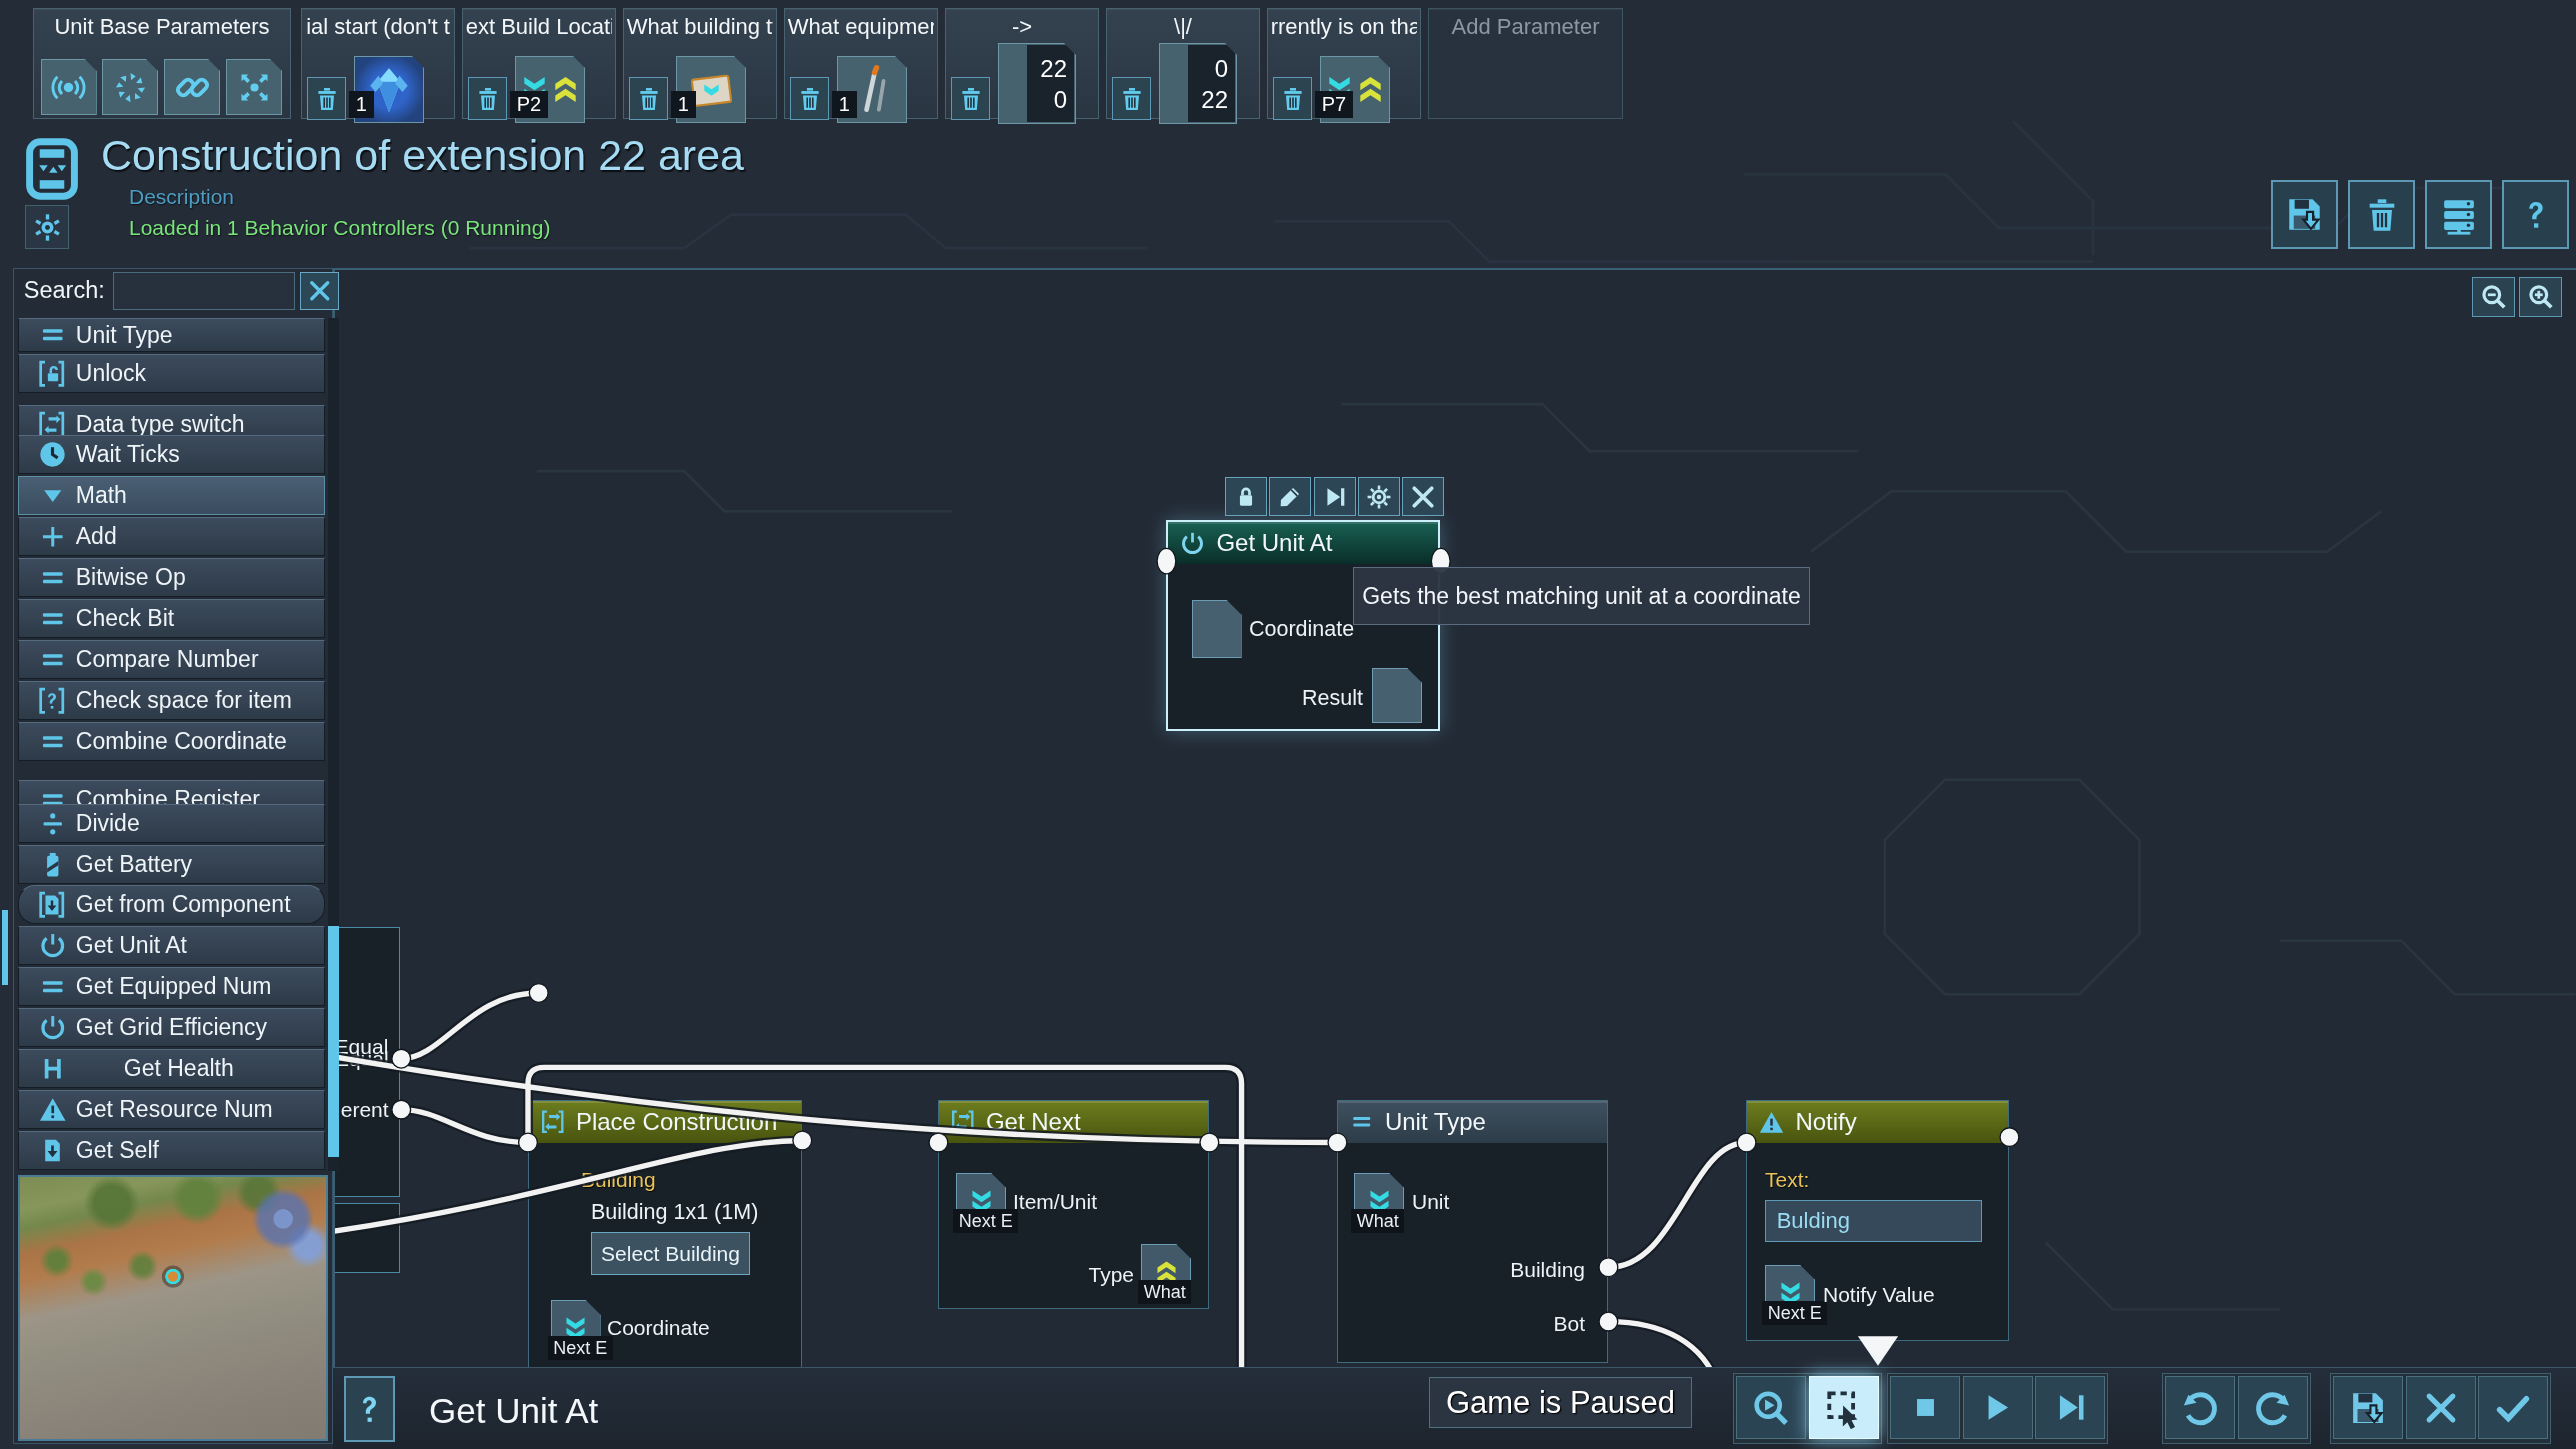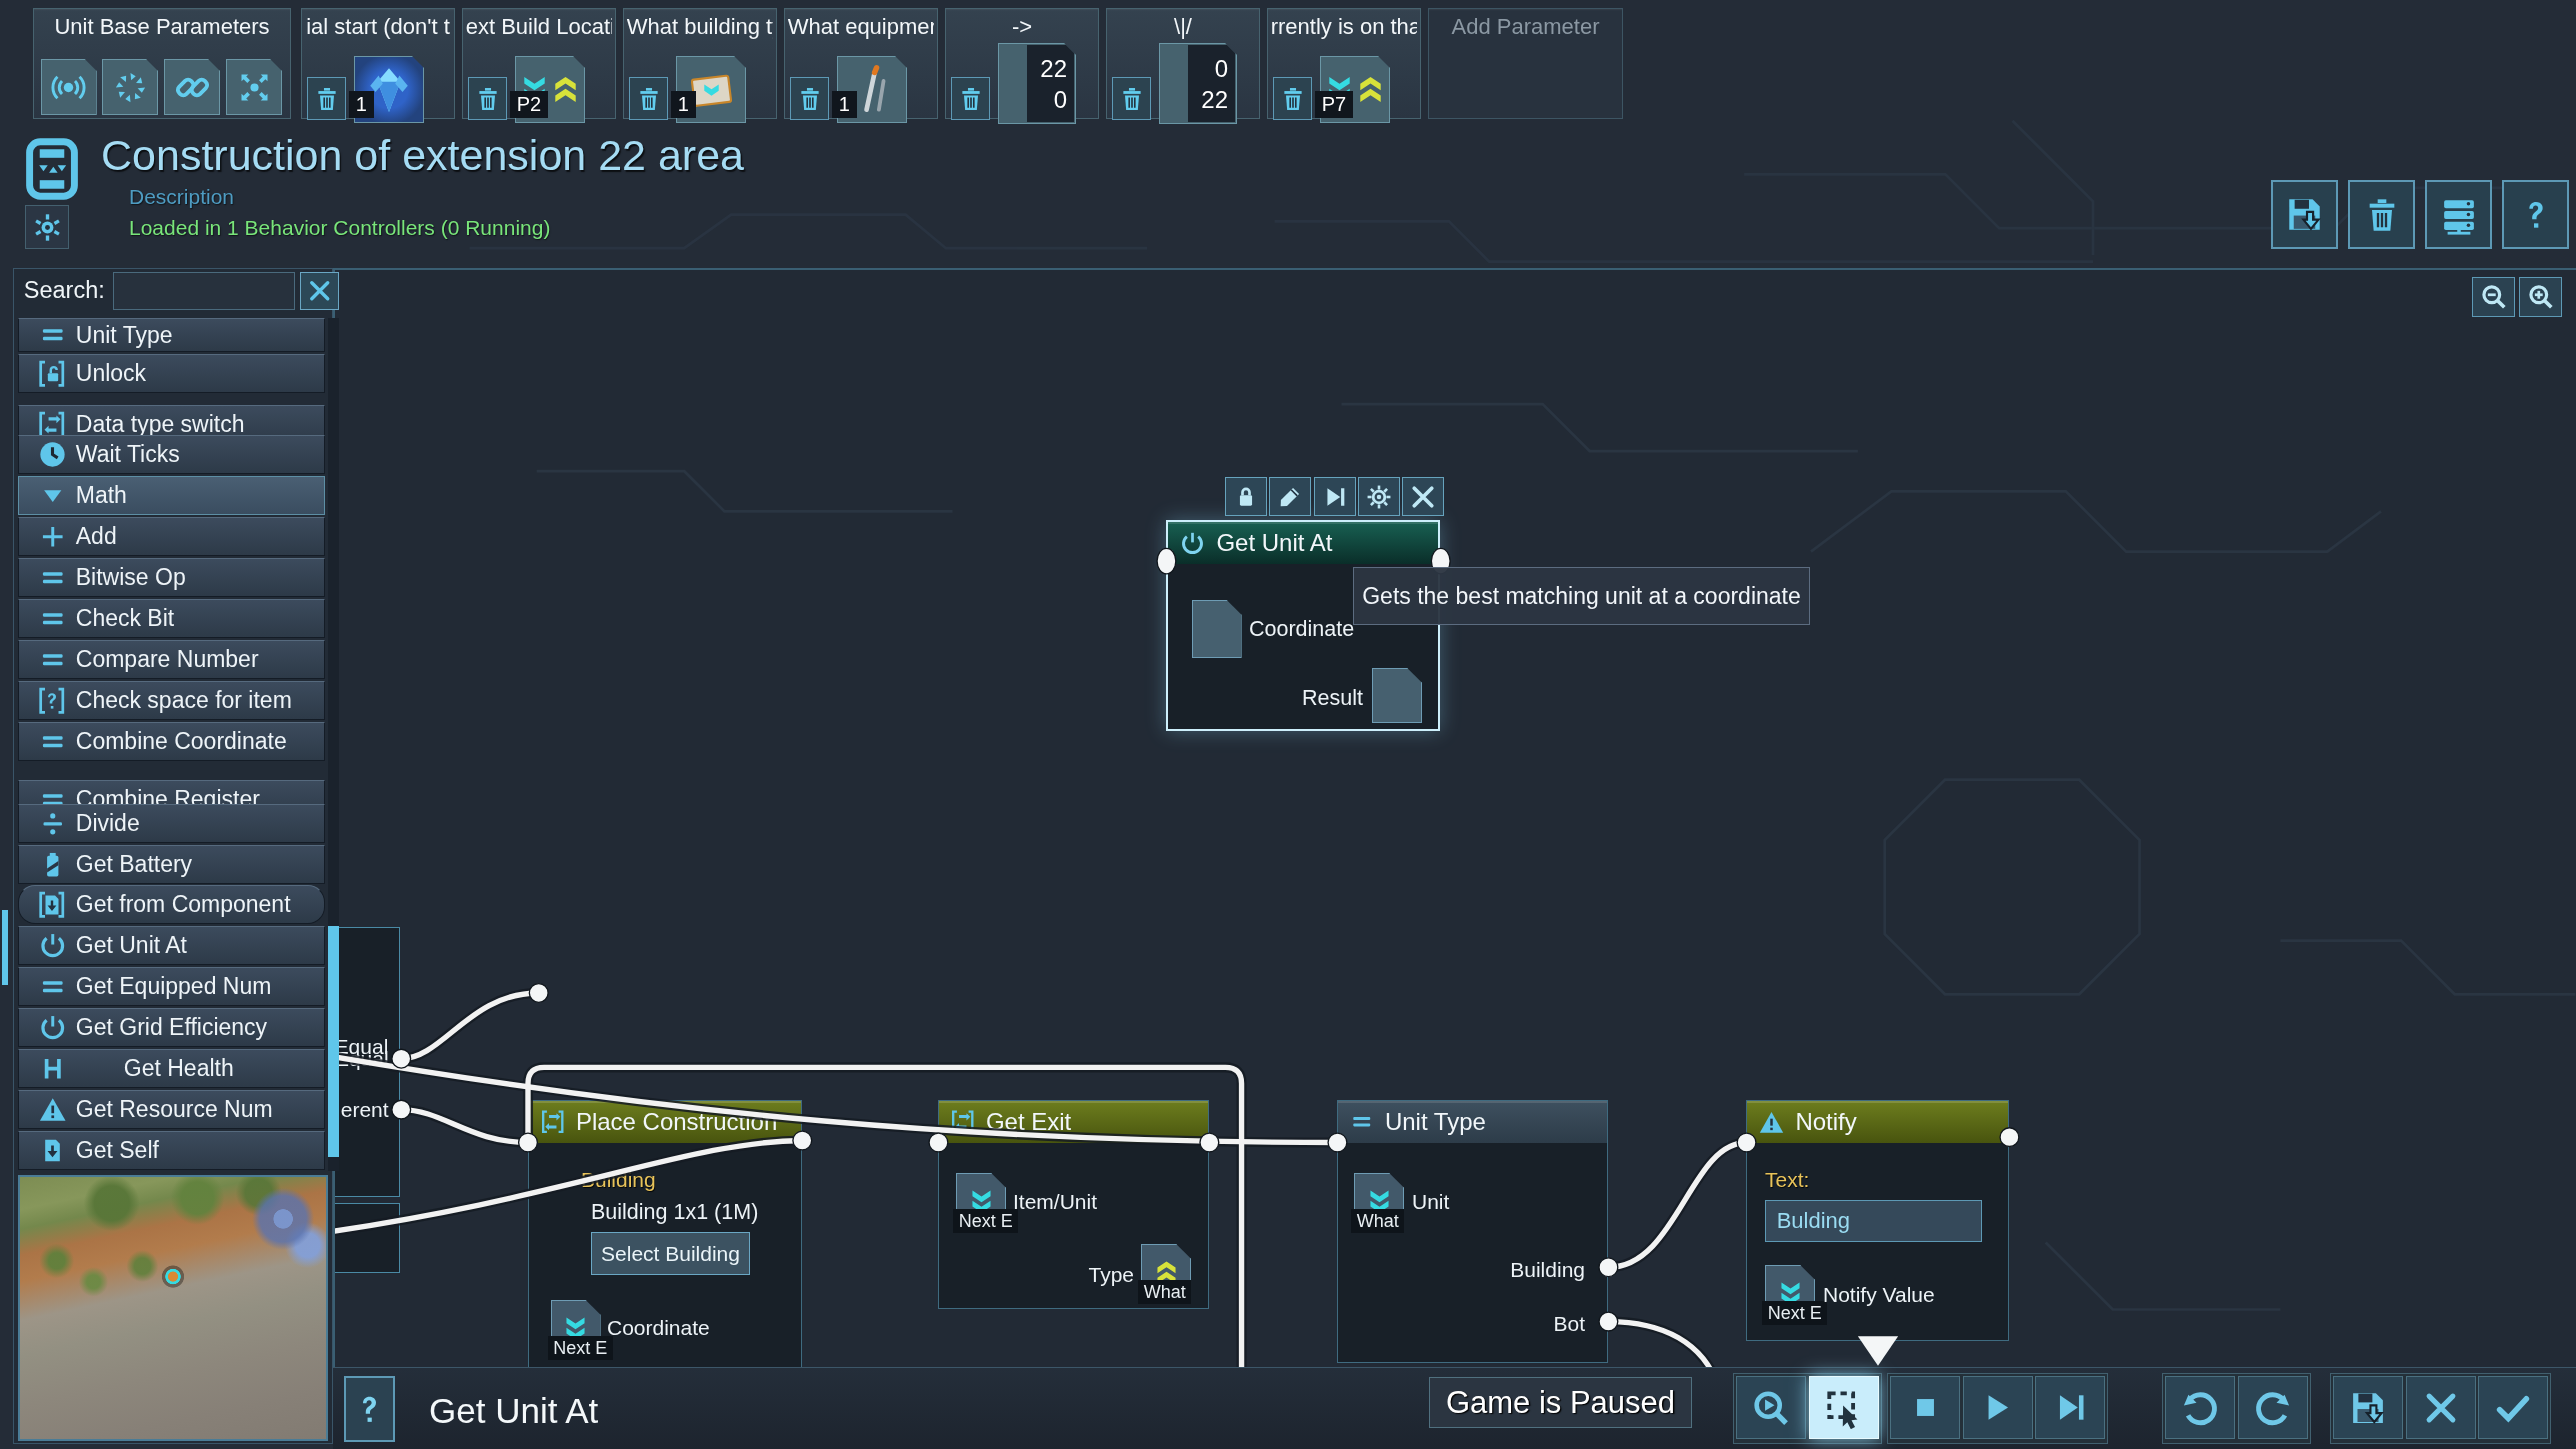--- a/index.html
+++ b/index.html
@@ -620,21 +620,21 @@
     <div class="node" style="left:603px;top:830px;width:271px;height:209px;">
       <div class="nhead h-olive">
         <span style="display:flex;">
             <svg class="ic" width="25.5" height="25.5" style="color:#5fc6ea;position:absolute" viewBox="0 0 38 38">
               <use href="#i-brackets"></use>
             </svg>
             <svg class="ic" width="25.5" height="25.5" style="color:#5fc6ea" viewBox="0 0 38 38">
               <use href="#i-cyclein"></use>
             </svg>
           </span>
-        <span>Get Exit</span>
+        <span>Get Next</span>
       </div>
       <div class="slot" style="left:17px;top:72px;">
         <div class="sbg">
             <span>
               <svg class="ic" width="31" height="31" style="color:#35dbe2" viewBox="0 0 46 46">
                 <use href="#i-chev3d"></use>
               </svg>
             </span>
           </div>
         <div class="tag">Next E</div>

